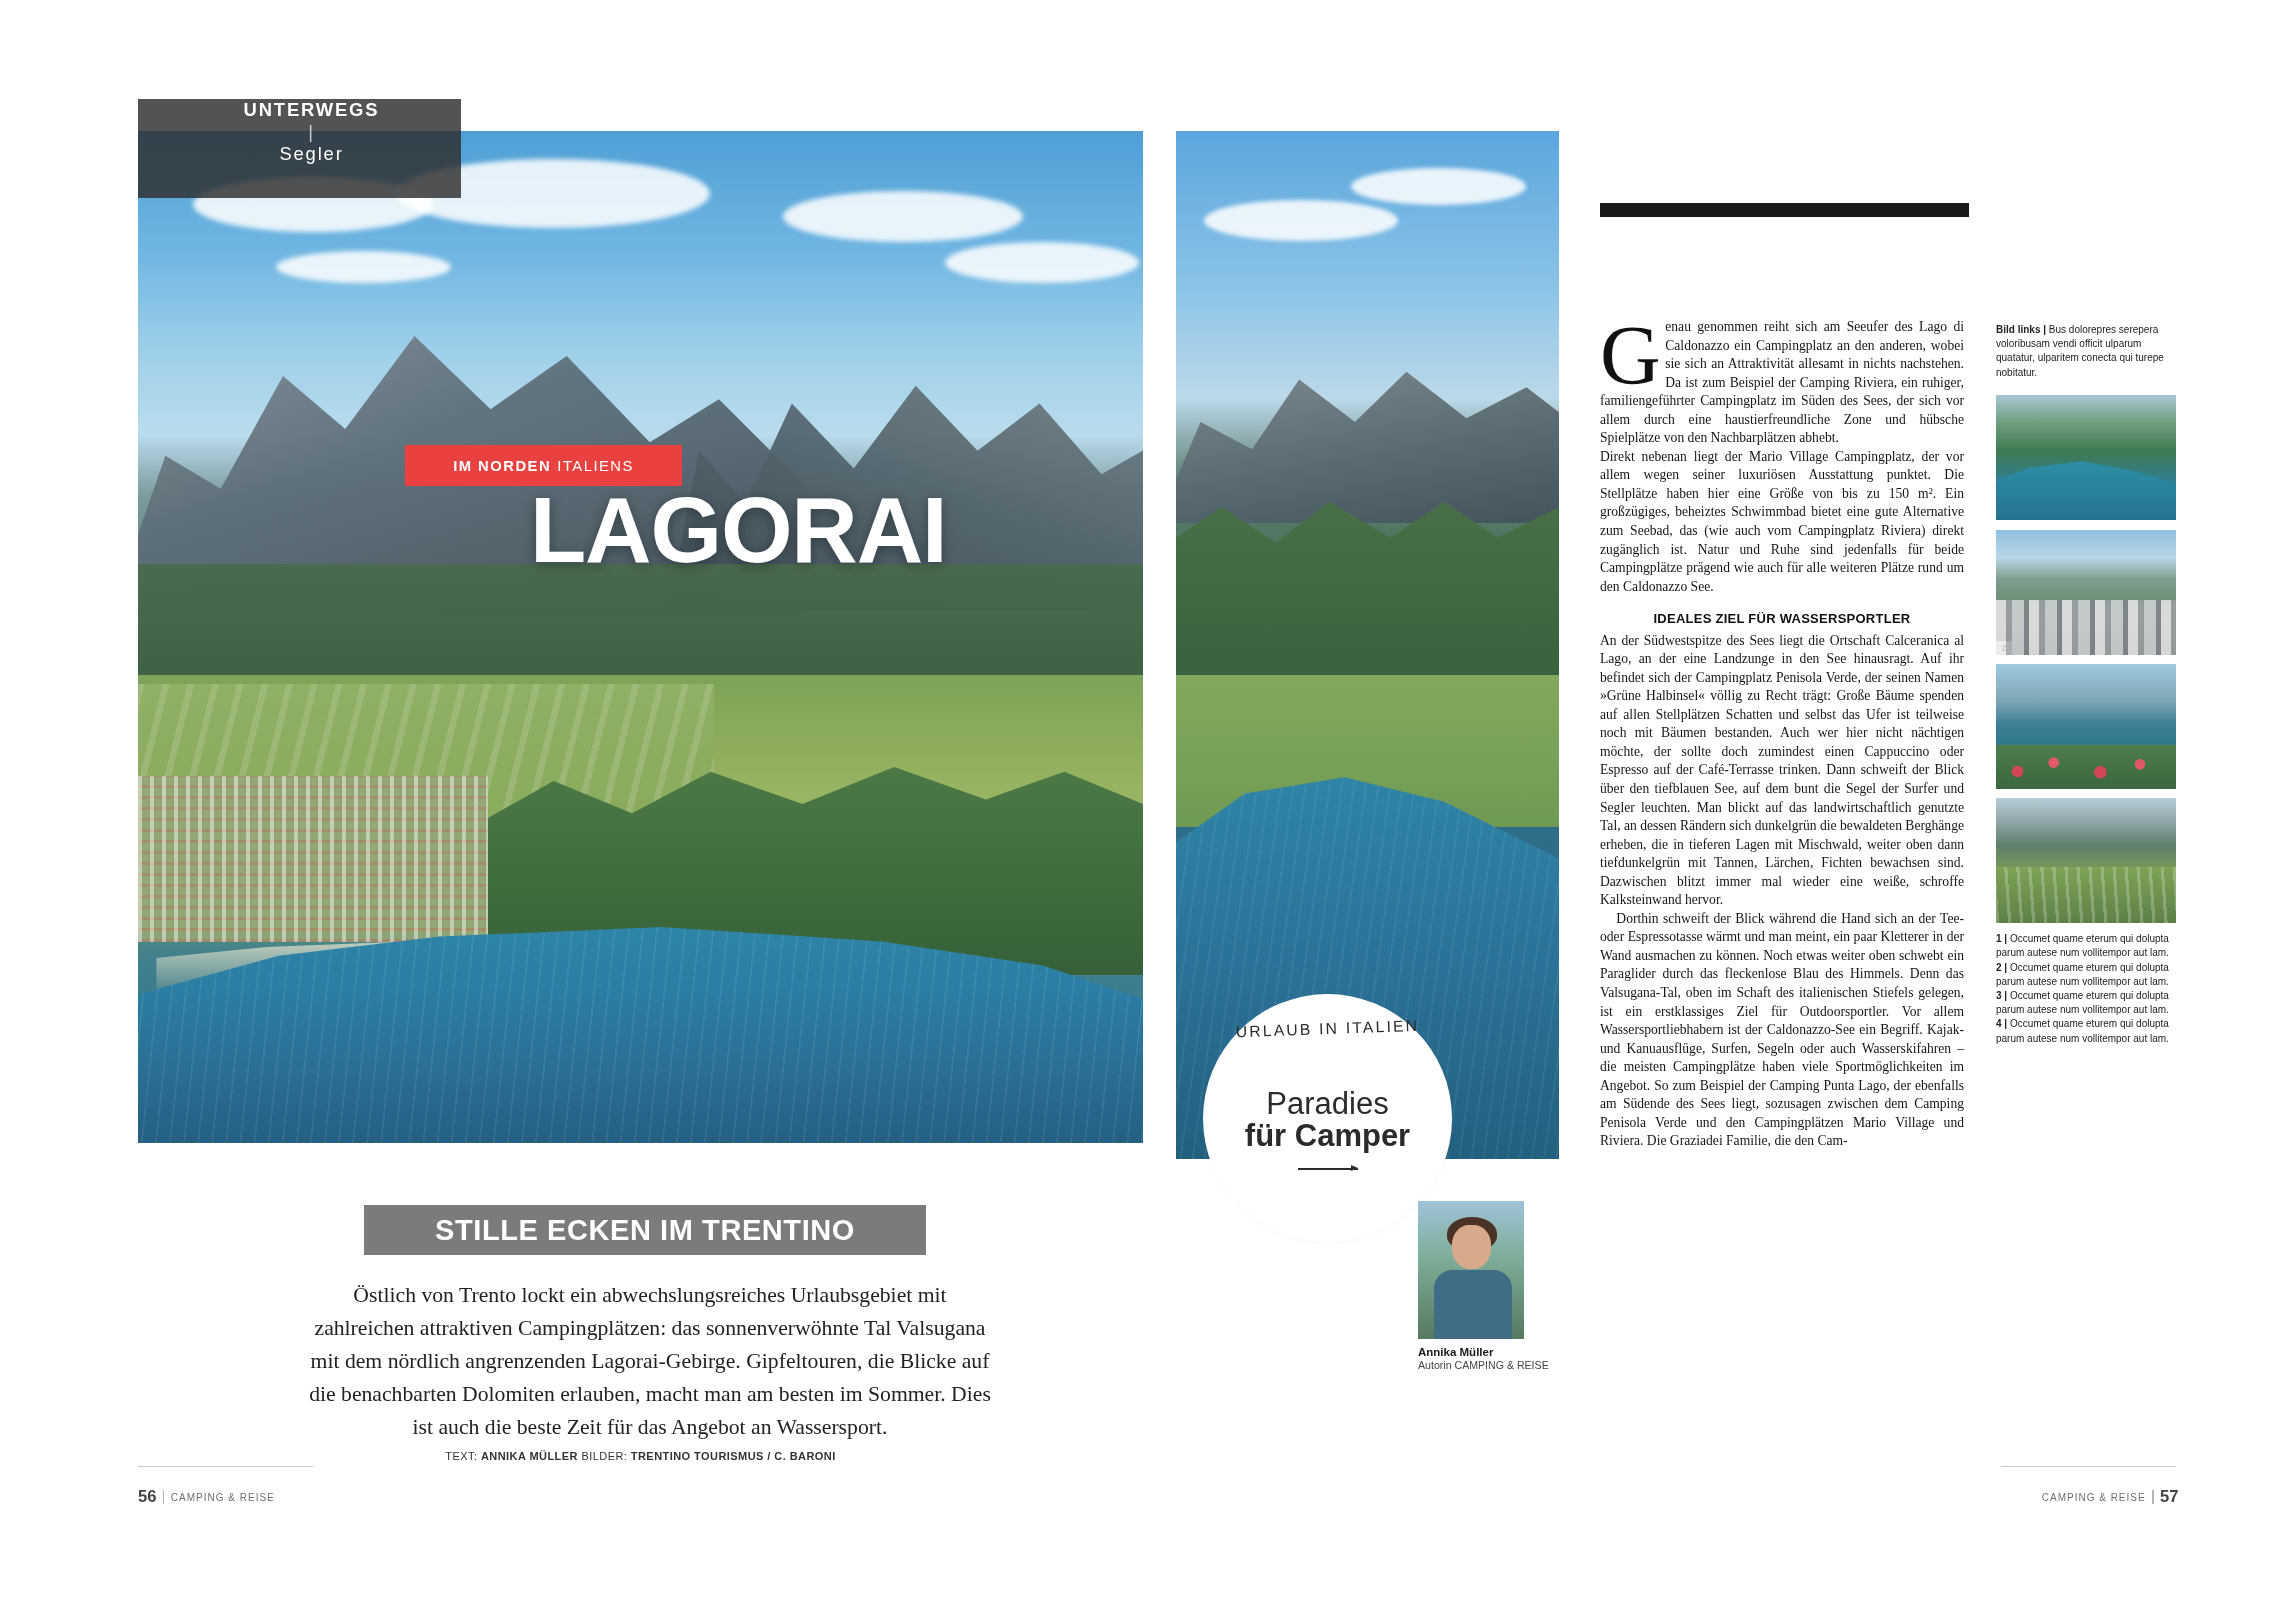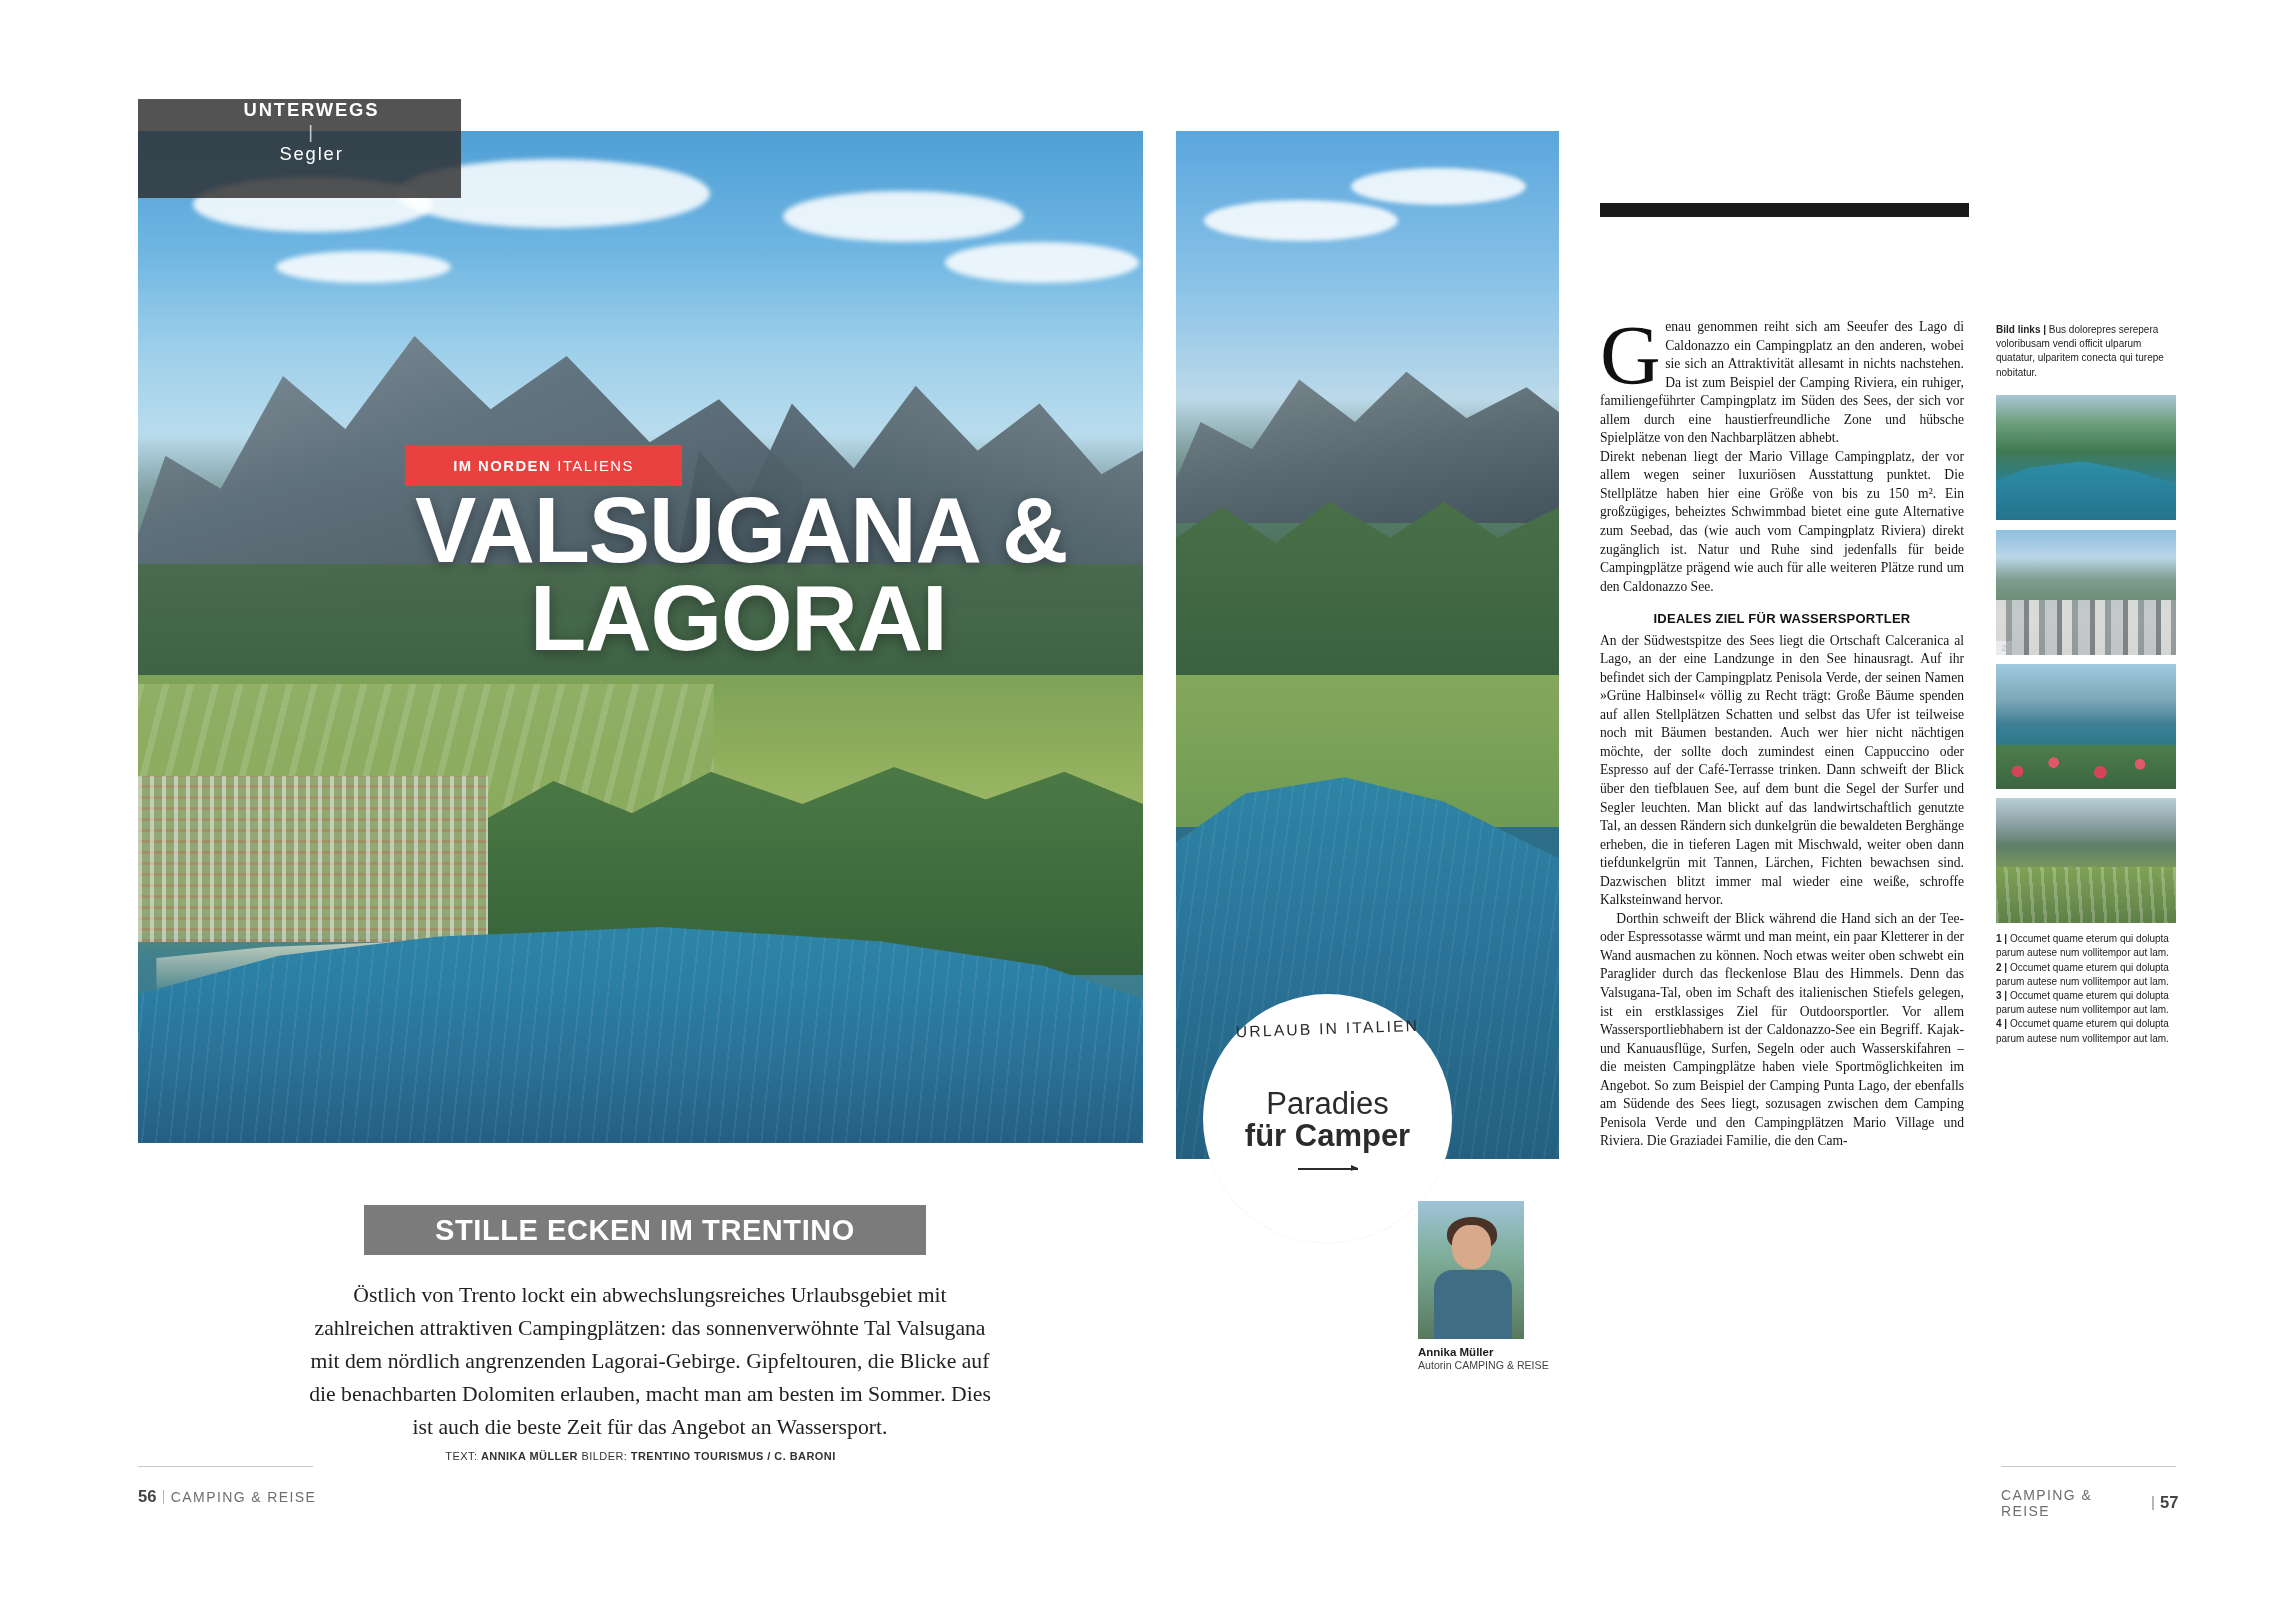--- a/index.html
+++ b/index.html
@@ -205,21 +205,21 @@
     width: 507px;
     display: flex; align-items: center;
   }
   .folio-num {
     font-size: 16.6px; font-weight: bold; color: #444; margin-right: 6.5px;
   }
   .folio-rule {
     width: 1.4px; height: 14px; background: #b5b5b5; margin-right: 6.5px;
   }
   .folio-txt {
-    font-size: 14px; letter-spacing: .10em; color: #6e6e6e;
+    font-size: 10px; letter-spacing: .10em; color: #6e6e6e;
   }
   .footer-hr-left {
     position: absolute;
     left: 138px; top: 1466px; width: 175px; height: 1.4px; background: #c9c9c9;
   }
 
   
   .mid-photo {
     position: absolute;
     left: 1176px; top: 131px;
@@ -489,21 +489,20 @@
       <span class="kicker-sep">|</span>
       <span class="kicker-light">Segler</span>
     </div>
 
     <div class="red-badge">
       <b>IM NORDEN</b>
       <span class="light">ITALIENS</span>
     </div>
 
     <div class="hero-title">
-      <span class="l1">VALSUGANA &amp;</span>
       <span class="l2">LAGORAI</span>
     </div>
 
     <div class="grey-head">STILLE ECKEN IM TRENTINO</div>
 
     <div class="lead">Östlich von Trento lockt ein abwechslungsreiches Urlaubsgebiet mit zahlreichen attraktiven Campingplätzen: das sonnenverwöhnte Tal Valsugana mit dem nördlich angrenzenden Lagorai-Gebirge. Gipfeltouren, die Blicke auf die benachbarten Dolomiten erlauben, macht man am besten im Sommer. Dies ist auch die beste Zeit für das Angebot an Wassersport.</div>
 
     <div class="credit-line">
       <span>TEXT:</span>
       <b>ANNIKA MÜLLER</b>

